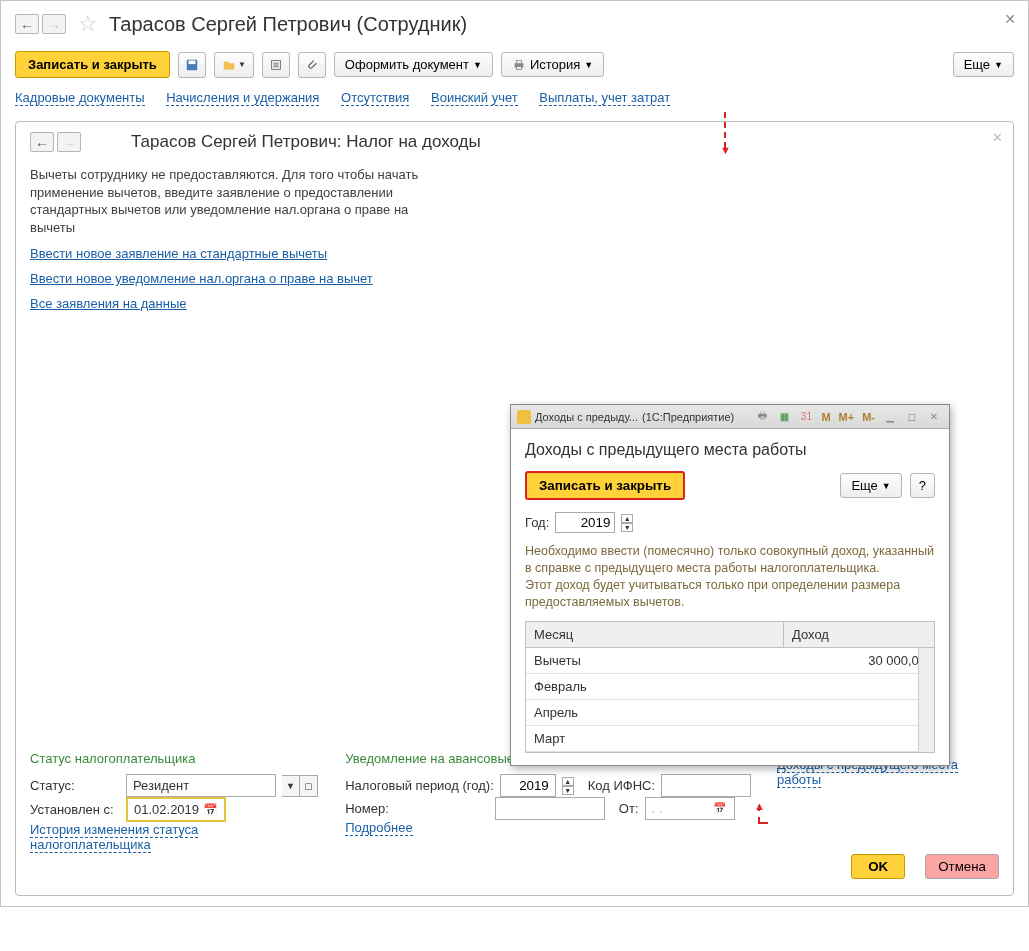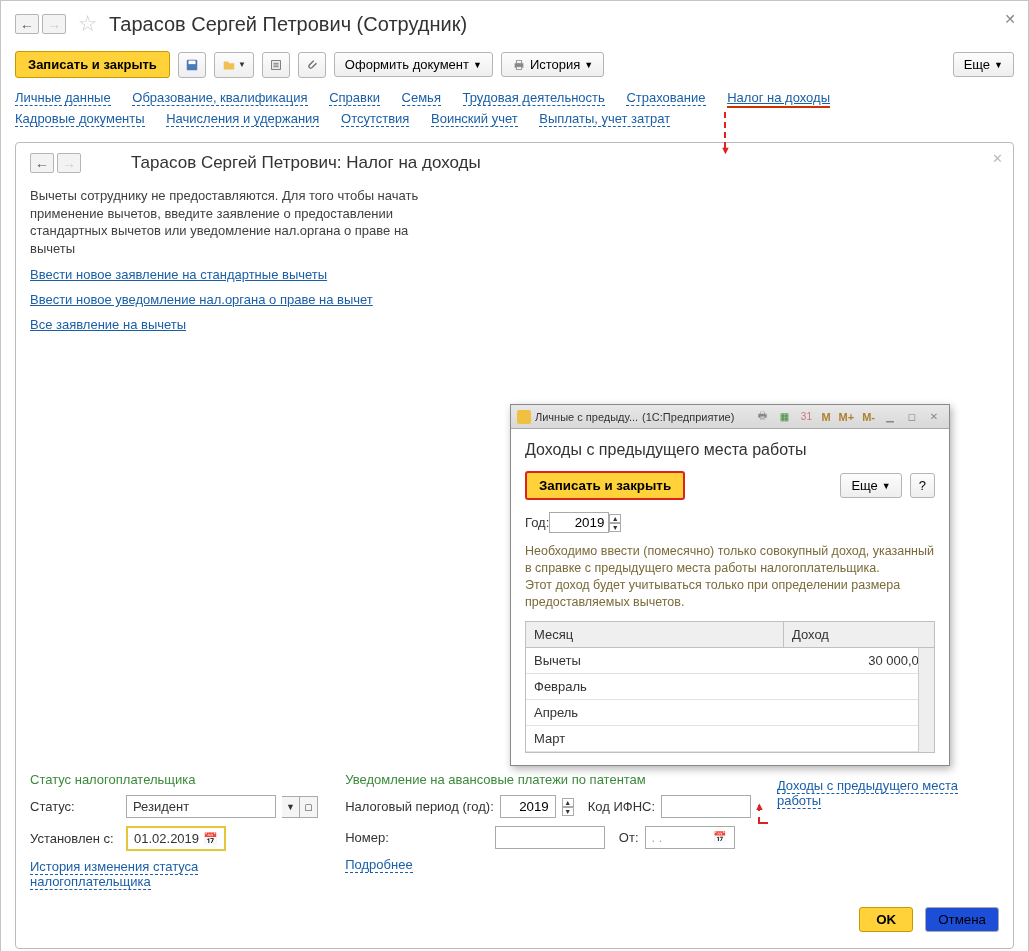--- a/index.html
+++ b/index.html
@@ -32,53 +32,53 @@
 .info-text { color: #404040; font-size: 13px; margin-top: 14px; max-width: 400px; line-height: 1.35; }
 .action-link { color: #1a5fa6; text-decoration: underline; cursor: pointer; display: inline-block; margin-top: 10px; font-size: 13px; }
 .popup { position: absolute; left: 510px; top: 404px; width: 440px; border: 1px solid #888; background: #f3f3f3; box-shadow: 2px 3px 8px rgba(0,0,0,.3); }
 .popup-titlebar { height: 24px; background: linear-gradient(#e8e8e8,#d8d8d8); display: flex; align-items: center; padding: 0 6px; font-size: 11px; gap: 4px; border-bottom: 1px solid #aaa; }
 .popup-titlebar .sep { flex: 1; }
 .popup-titlebar .tbtn { width: 18px; height: 16px; display: flex; align-items: center; justify-content: center; color: #888; font-size: 10px; border: 1px solid transparent; }
 .popup-body { background: #fff; padding: 12px 14px; }
 .popup-h1 { font-size: 16px; color: #333; margin-bottom: 12px; }
 .popup-toolbar { display: flex; align-items: center; gap: 8px; margin-bottom: 12px; }
 .btn-yellow-hl { background: #ffd23a; border: 2px solid #d22; padding: 5px 12px; font-weight: bold; border-radius: 3px; cursor: pointer; }
-.field-row { display: flex; align-items: center; gap: 0; font-size: 13px; margin-bottom: 10px; }
+.field-row { display: flex; align-items: center; gap: 6px; font-size: 13px; margin-bottom: 10px; }
 .year-input { width: 60px; border: 1px solid #aaa; padding: 2px 4px; text-align: right; }
 .spinner { display: flex; flex-direction: column; }
 .spinner span { font-size: 7px; line-height: 7px; border: 1px solid #aaa; width: 12px; text-align: center; cursor: pointer; }
 .popup-info { color: #7a6a3a; font-size: 12.5px; line-height: 1.35; margin-bottom: 10px; }
 .grid { border: 1px solid #c0c0c0; font-size: 13px; }
 .grid-header { display: flex; background: #efefef; border-bottom: 1px solid #c0c0c0; }
 .grid-header div { padding: 5px 8px; }
 .gh-month { flex: 1; border-right: 1px solid #c0c0c0; }
 .gh-income { width: 150px; }
 .grid-body { max-height: 112px; overflow: hidden; position: relative; }
 .grid-row { display: flex; border-bottom: 1px solid #e3e3e3; }
 .grid-row div { padding: 5px 8px; }
 .gc-month { flex: 1; }
 .gc-income { width: 150px; text-align: right; }
 .grid-scroll { position: absolute; right: 0; top: 0; bottom: 0; width: 16px; background: #eee; border-left: 1px solid #ccc; }
 .bottom-section { margin-top: 28px; display: flex; gap: 24px; align-items: flex-start; }
 .section-title { color: #3a8a3a; font-size: 13px; margin-bottom: 8px; }
-.form-row { display: flex; align-items: center; gap: 6px; margin-bottom: 8px; font-size: 13px; }
+.form-row { display: flex; align-items: center; gap: 6px; font-size: 13px; }
 .form-row label { min-width: 90px; }
 .select-box { border: 1px solid #aaa; padding: 3px 22px 3px 6px; min-width: 150px; position: relative; background: #fff; }
 .select-btns { display: flex; }
 .select-btns span { width: 18px; height: 22px; border: 1px solid #aaa; border-left: none; display: flex; align-items: center; justify-content: center; font-size: 9px; cursor: pointer; background: #f5f5f5; }
 .date-box { border: 2px solid #e5c53a; padding: 3px 6px; min-width: 100px; background: #fff; display: flex; align-items: center; }
 .date-box .cal { margin-left: auto; font-size: 12px; }
 .num-input { border: 1px solid #aaa; padding: 3px 6px; width: 56px; text-align: right; }
 .text-input { border: 1px solid #aaa; padding: 3px 6px; width: 110px; }
 .text-input-sm { border: 1px solid #aaa; padding: 3px 6px; width: 90px; }
 .right-link { color: #1a5fa6; font-size: 13px; cursor: pointer; border-bottom: 1px dashed #1a5fa6; }
 .right-link-wrap { position: relative; padding-top: 6px; }
-.footer-btns { display: flex; justify-content: flex-end; gap: 12px; margin-top: 18px; }
+.footer-btns { display: flex; justify-content: flex-end; gap: 20px; margin-top: 2px; }
 .btn-ok { background: #ffd23a; border: 1px solid #c79a00; padding: 4px 16px; font-weight: bold; border-radius: 3px; cursor: pointer; }
-.btn-cancel { background: #1d4ed8; border: 1px solid #aaa; padding: 0 12px; border-radius: 3px; cursor: pointer; text-align: center; }
+.btn-cancel { background: #fca5a5; border: 1px solid #aaa; padding: 0 12px; border-radius: 3px; cursor: pointer; text-align: center; }
 svg.ico { width: 14px; height: 14px; }
 .m-btn { font-family: Arial; font-size: 11px; color: #b08030; font-weight: bold; padding: 0 2px; }
 </style>
 </head>
 <body>
 
 <div class="main-window">
   <span class="close-x">✕</span>
   <div>
     <span class="nav-btns">
@@ -131,50 +131,41 @@
       </button>
     <span class="spacer"></span>
     <button class="btn-outline">
         <span>Еще</span>
         <span class="caret">▼</span>
       </button>
   </div>
 
   <div class="tab-links">
     <div class="row">
-      <span class="link dashed">Личные данные</span>
-      <span class="link dashed">Образование, квалификация</span>
-      <span class="link dashed">Справки</span>
-      <span class="link dashed">Семья</span>
-      <span class="link dashed">Трудовая деятельность</span>
-      <span class="link dashed">Страхование</span>
-      <span class="link hl">Налог на доходы</span>
-    </div>
-    <div class="row">
       <span class="link dashed">Кадровые документы</span>
       <span class="link dashed">Начисления и удержания</span>
       <span class="link dashed">Отсутствия</span>
       <span class="link dashed">Воинский учет</span>
       <span class="link dashed">Выплаты, учет затрат</span>
     </div>
   </div>
 
   <div class="sub-window">
     <span class="sub-close">✕</span>
     <div class="sub-header">
       <span class="nav-btns">
         <span class="nav-btn">←</span>
         <span class="nav-btn disabled">→</span>
       </span>
       <span class="sub-title">Тарасов Сергей Петрович: Налог на доходы</span>
     </div>
     <div class="info-text">Вычеты сотруднику не предоставляются. Для того чтобы начать применение вычетов, введите заявление о предоставлении стандартных вычетов или уведомление нал.органа о праве на вычеты</div>
     <a class="action-link">Ввести новое заявление на стандартные вычеты</a><br>
     <a class="action-link">Ввести новое уведомление нал.органа о праве на вычет</a><br>
-    <a class="action-link">Все заявление на вычеты</a>
+    <a class="action-link">Все заявления на данные</a>
 
     <div class="bottom-section" style="margin-top:440px">
       <div style="width:300px">
         <div class="section-title">Статус налогоплательщика</div>
         <div class="form-row">
           <label>Статус:</label>
           <span class="select-box">Резидент</span>
           <span class="select-btns">
               <span>▼</span>
               <span>▢</span>
@@ -228,21 +219,21 @@
 
 <div class="red-arrow" style="left:724px; top:112px; height:36px;"></div>
 <div style="position:absolute; left:720px; top:144px; color:#d22; font-size:11px">▼</div>
 <div style="position:absolute; left:758px; top:805px; height:18px; width:180px; border-left:2px dashed #d22; border-bottom:none;"></div>
 <div style="position:absolute; left:754px; top:800px; color:#d22; font-size:11px">▲</div>
 <div style="position:absolute; left:758px; top:822px; width:10px; border-top:2px dashed #d22;"></div>
 
 <div class="popup">
   <div class="popup-titlebar">
     <span style="width:14px;height:14px;background:#f0c040;border-radius:2px;display:inline-block"></span>
-    <span>Личные с предыду...</span>
+    <span>Доходы с предыду...</span>
     <span>(1С:Предприятие)</span>
     <span class="sep"></span>
     <span class="tbtn">🖶</span>
     <span class="tbtn" style="color:#3a8a3a">▦</span>
     <span class="tbtn" style="color:#c77">31</span>
     <span class="m-btn">M</span>
     <span class="m-btn">M+</span>
     <span class="m-btn">M-</span>
     <span class="tbtn">▁</span>
     <span class="tbtn">◻</span>

